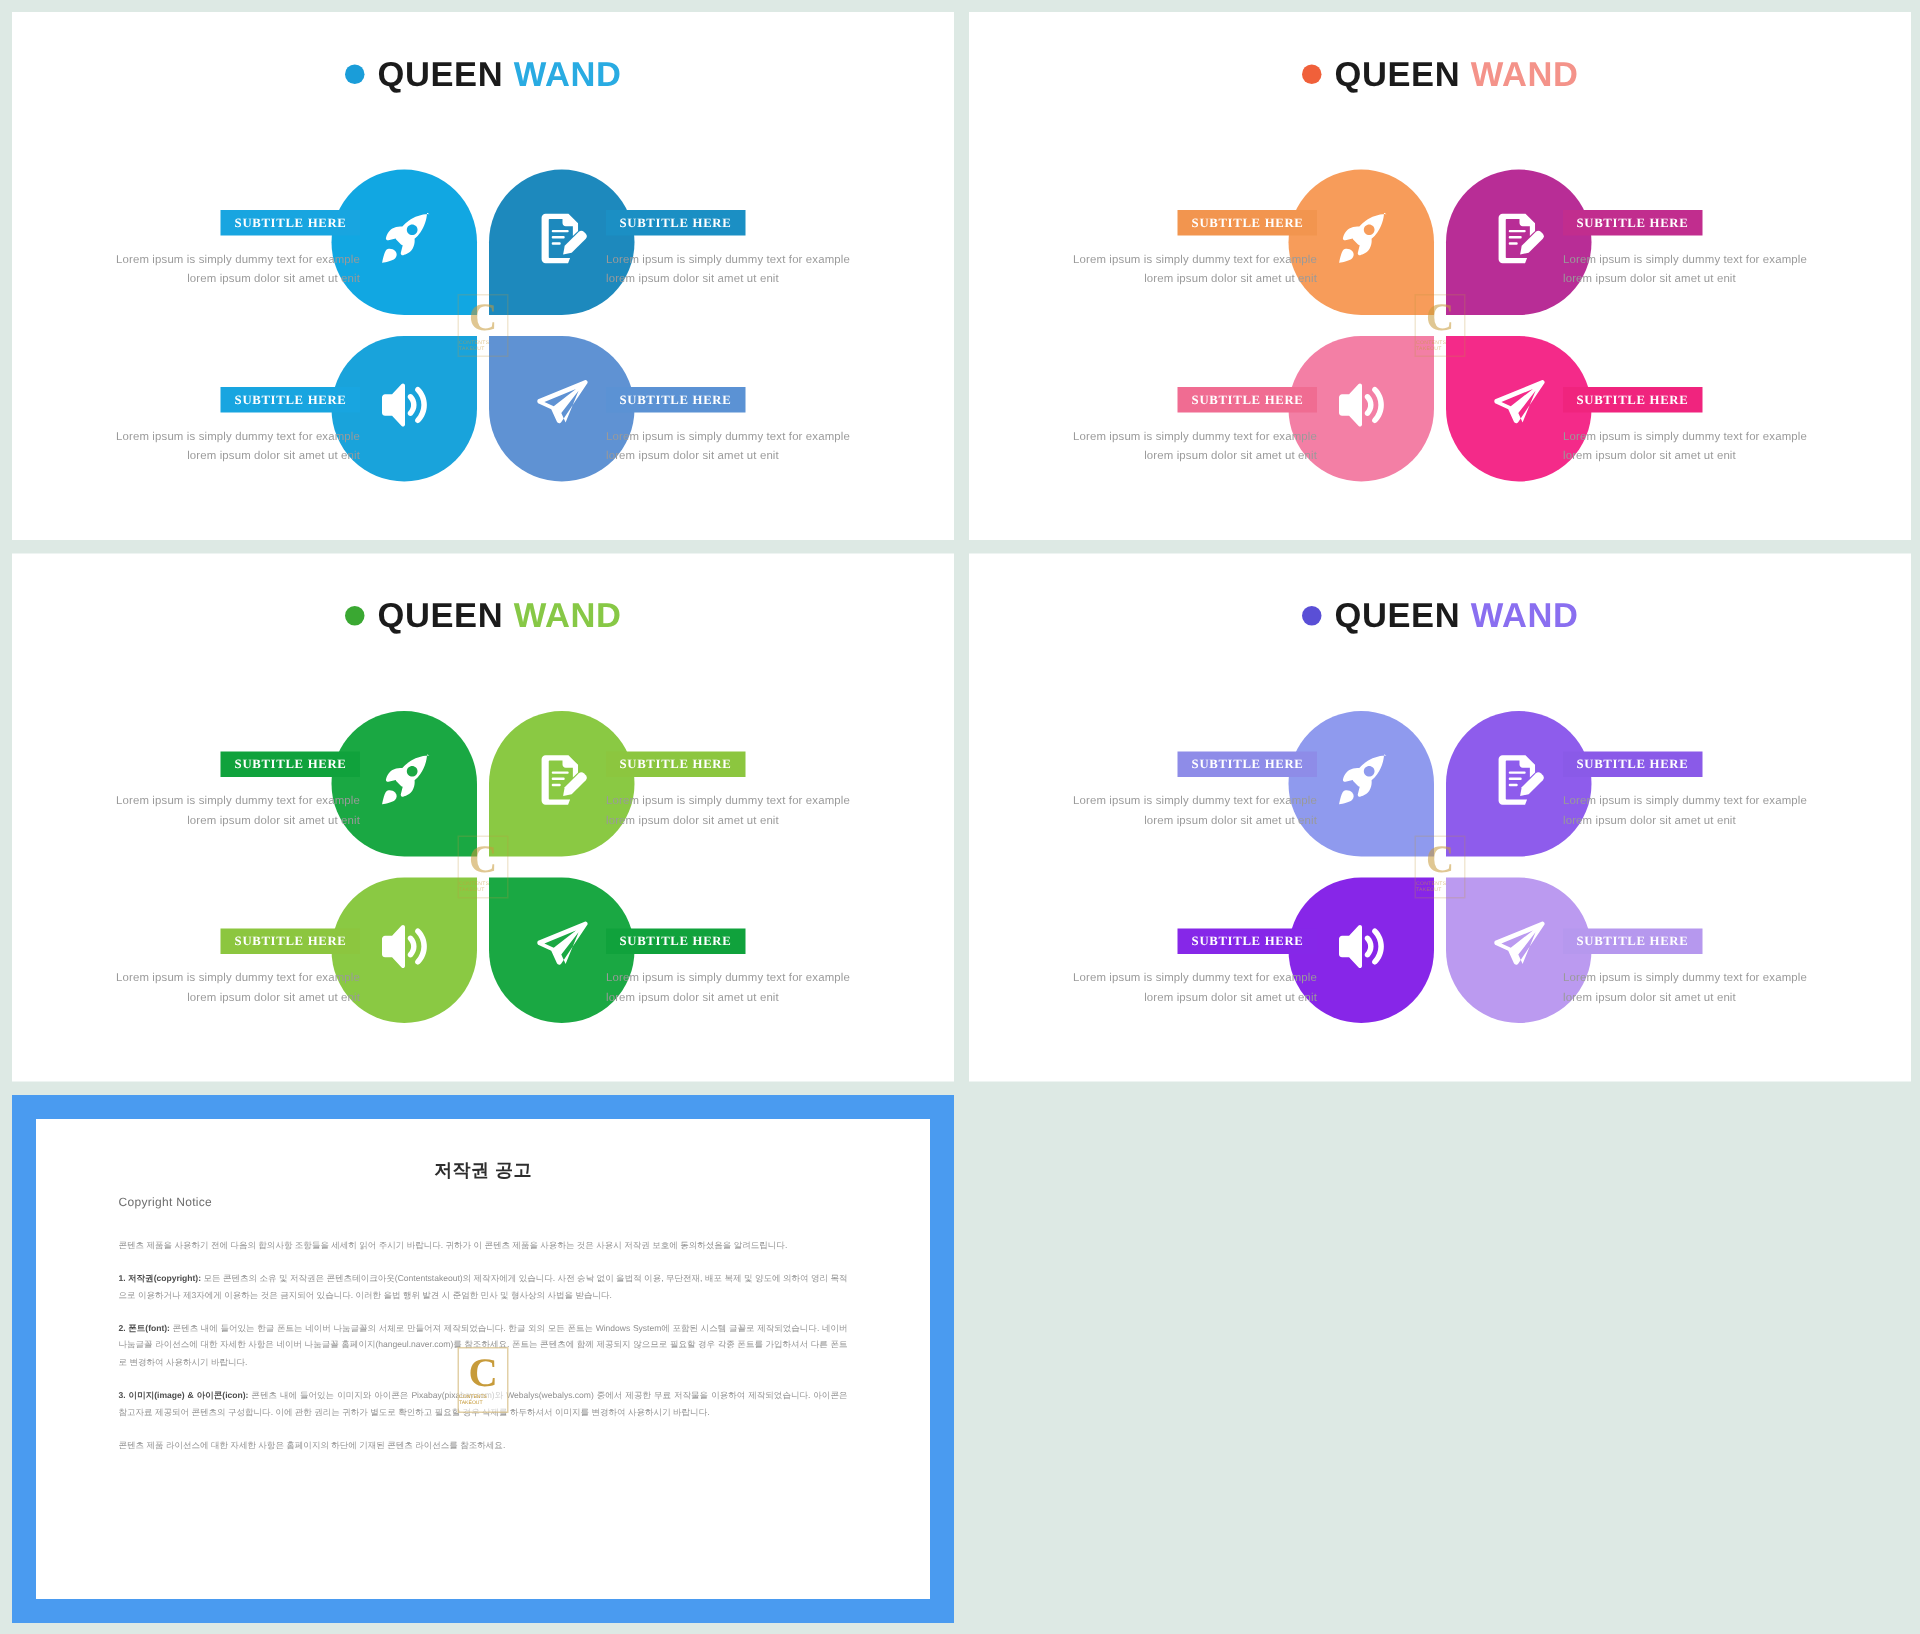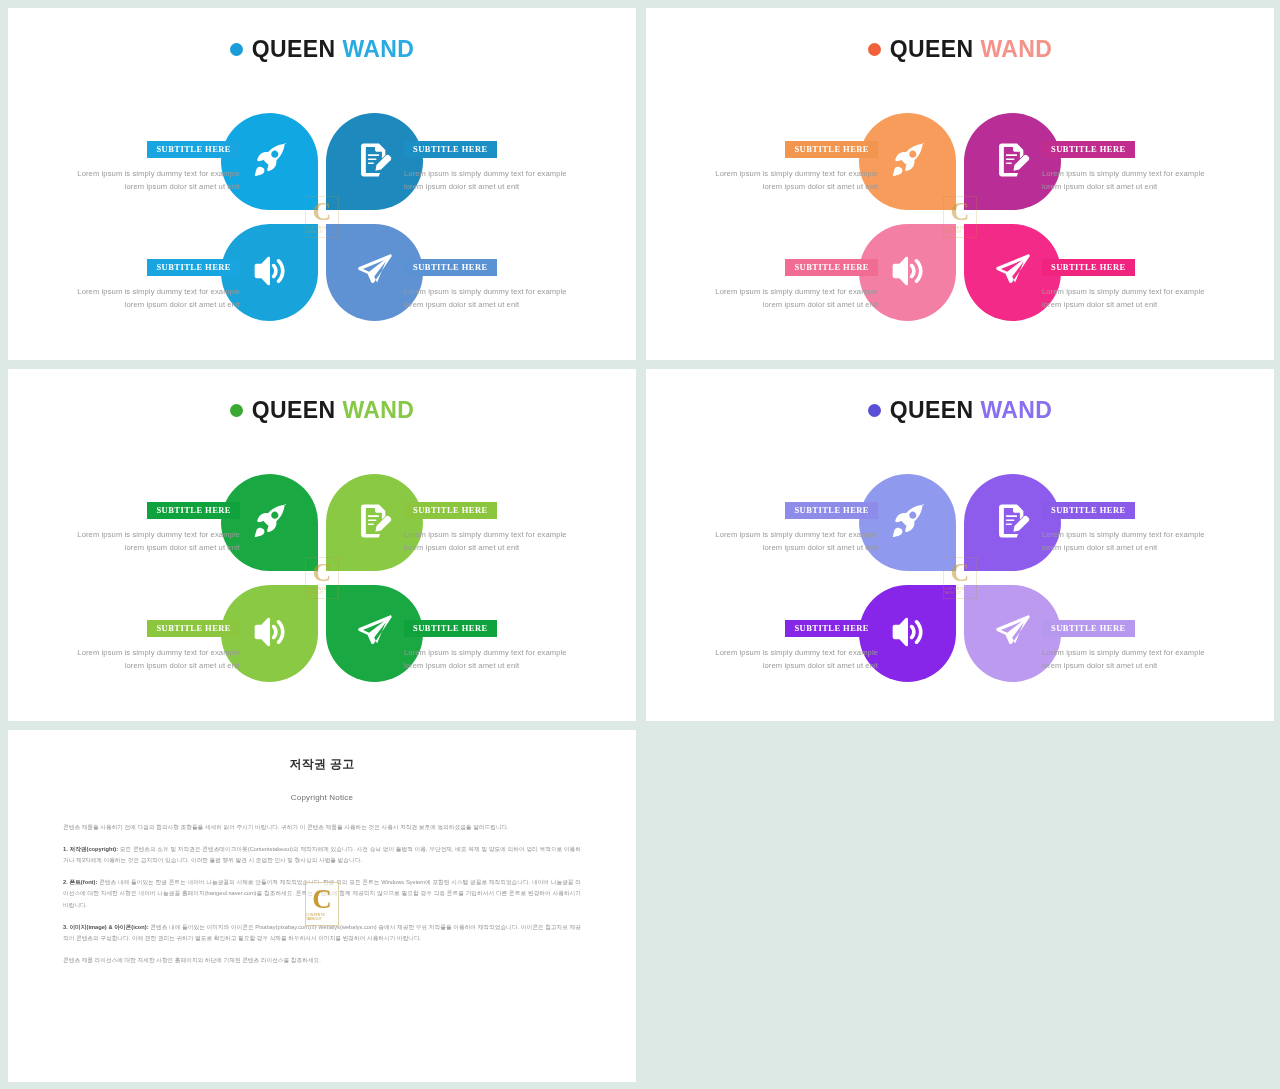--- a/index.html
+++ b/index.html
@@ -103,36 +103,36 @@
     margin-top: 9px;
     font-size: 7.6px; line-height: 1.82; color: #9a9a9a;
     letter-spacing: .1px;
   }
 
   
   .slide-e {
     position: absolute; left: 8px; top: 730px;
     width: 628px; height: 352px;
     background: #4a9bf0;
-    padding: 0;
+    padding: 16px;
   }
   .cp-paper {
     width: 100%; height: 100%;
     background: #ffffff;
     padding: 26px 55px 20px 55px;
     position: relative;
     overflow: hidden;
   }
   .cp-title {
     text-align: center; font-size: 12px; font-weight: bold;
     color: #2e2e2e; letter-spacing: .3px;
   }
   .cp-sub {
-    text-align: center; font-size: 8px; color: #6d6d6d;
-    margin-top: 20px; letter-spacing: .2px;
+    text-align: left; font-size: 8px; color: #6d6d6d;
+    margin-top: 8px; letter-spacing: .2px;
   }
   .cp-body { margin-top: 20px; }
   .cp-p {
     font-size: 5.7px; line-height: 1.95; color: #8f8f8f;
     margin-bottom: 11px; text-align: justify;
   }
   .cp-p b { color: #4d4d4d; font-weight: bold; }
   .cp-wm {
     position: absolute; left: 50%; top: 152px;
     transform: translateX(-50%);

